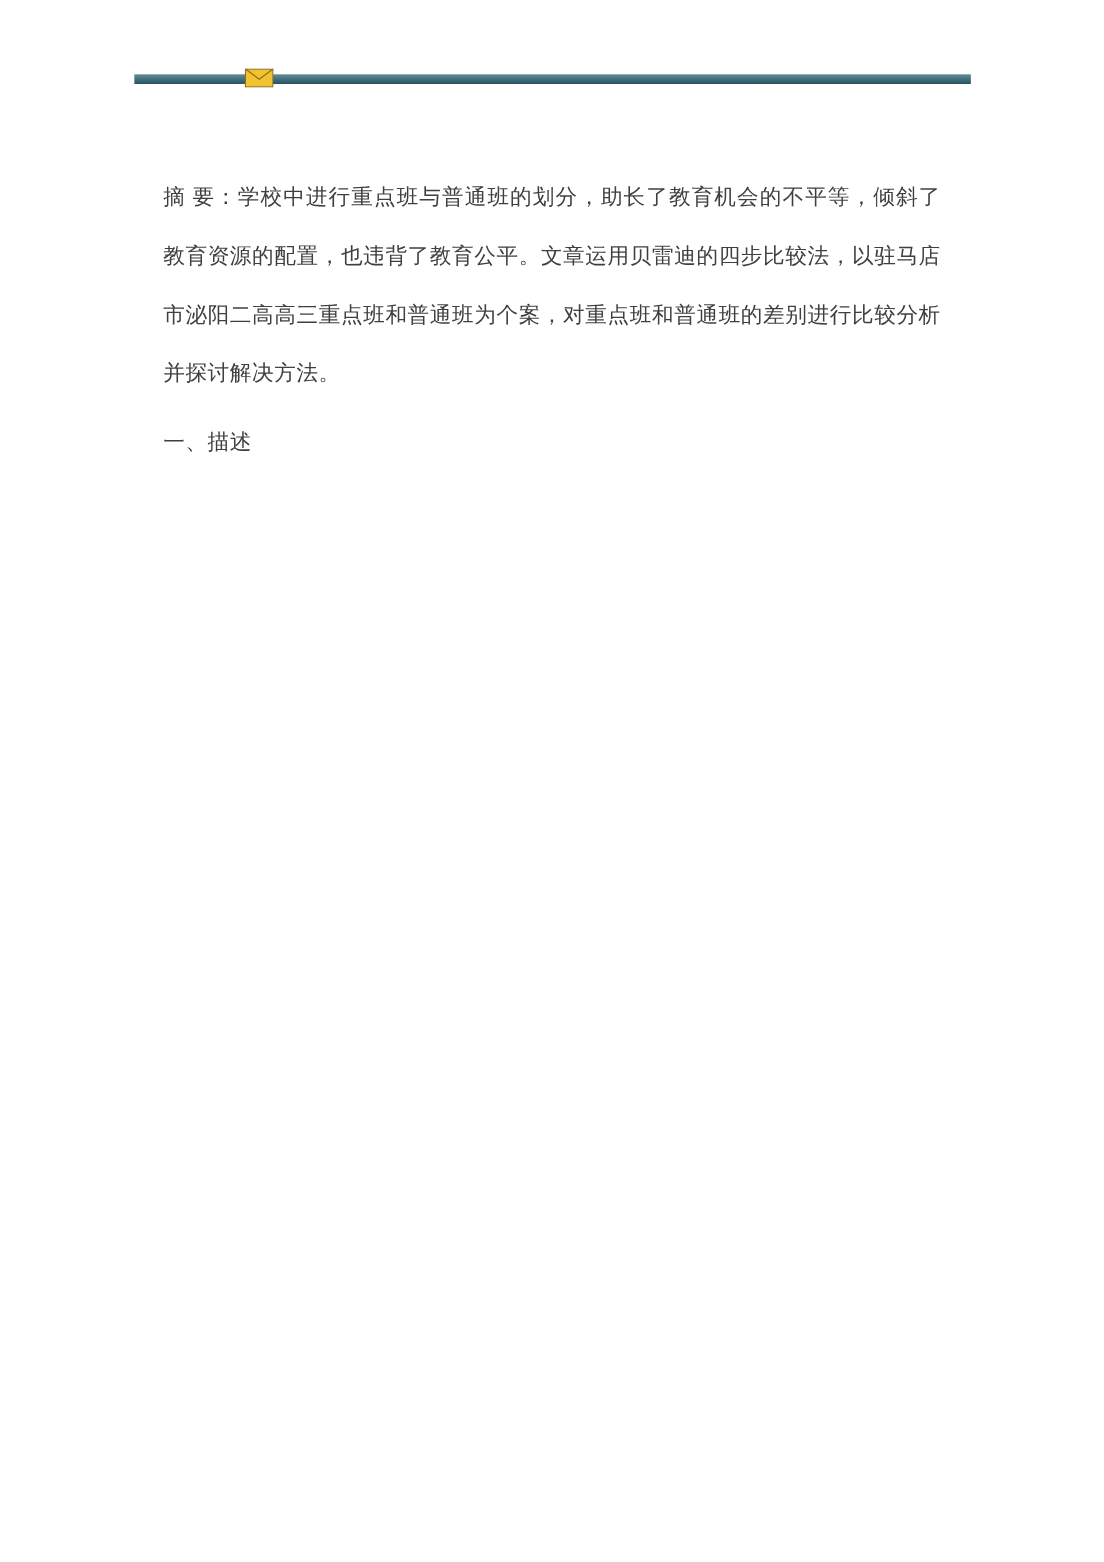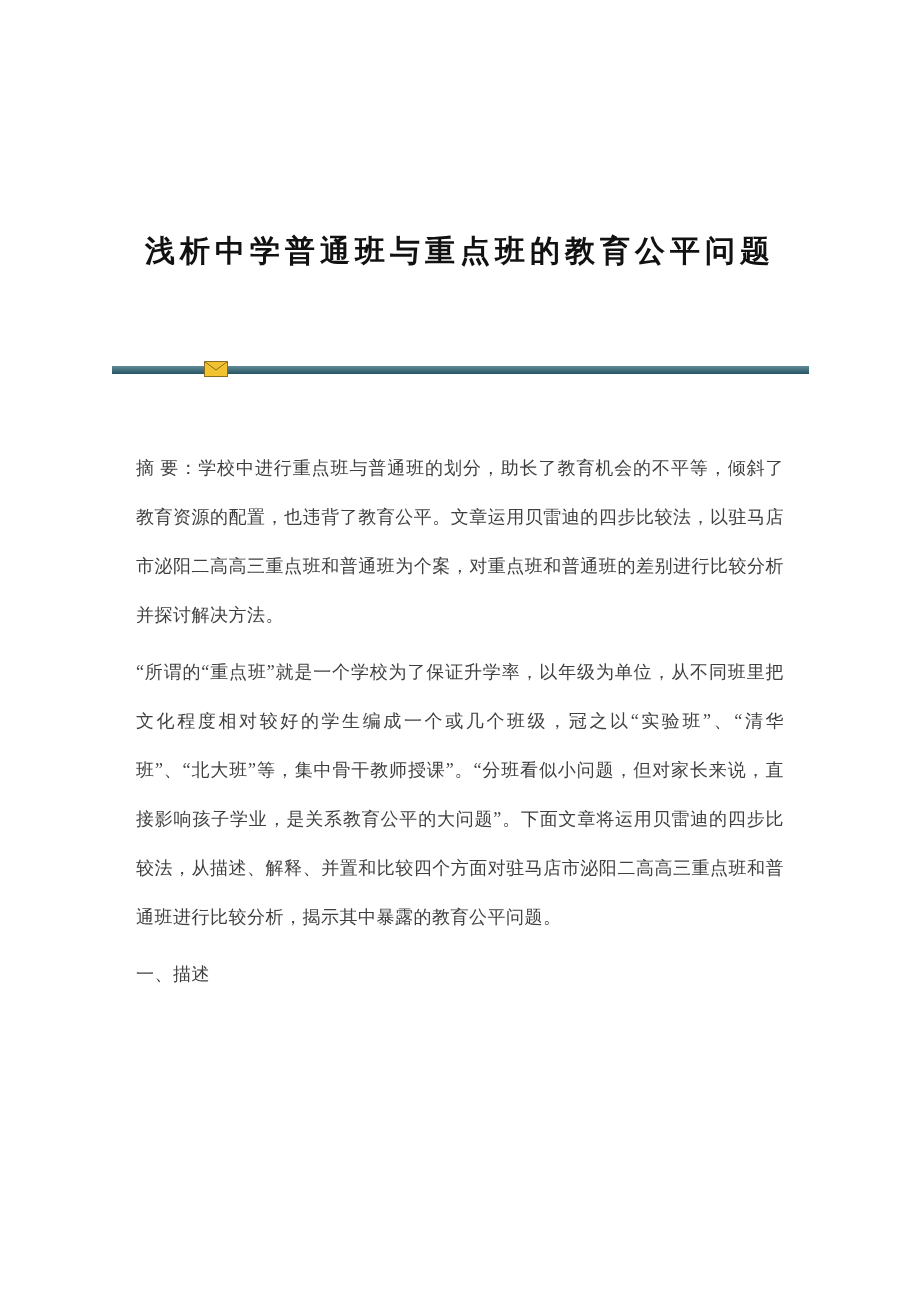--- a/index.html
+++ b/index.html
@@ -62,30 +62,28 @@
   }
   .section-heading{
     text-align:left;
   }
 </style>
 </head>
 <body>
 
 <div class="page">
 
-  <h1 class="doc-title">浅析中学普通班与重点班的教育公平问题</h1>
 
   <div class="divider">
     <span class="envelope">
       <svg width="24" height="16" viewBox="0 0 24 16" xmlns="http://www.w3.org/2000/svg">
         <rect x="0.5" y="0.5" width="23" height="15" fill="var(--envelope-color)" stroke="#8a6d1f" stroke-width="1"></rect>
         <polyline points="0.5,0.5 12,9 23.5,0.5" fill="none" stroke="#8a6d1f" stroke-width="1"></polyline>
       </svg>
     </span>
   </div>
 
   <div class="doc-body">
     <p>摘  要：学校中进行重点班与普通班的划分，助长了教育机会的不平等，倾斜了教育资源的配置，也违背了教育公平。文章运用贝雷迪的四步比较法，以驻马店市泌阳二高高三重点班和普通班为个案，对重点班和普通班的差别进行比较分析并探讨解决方法。</p>
-    <p>“所谓的“重点班”就是一个学校为了保证升学率，以年级为单位，从不同班里把文化程度相对较好的学生编成一个或几个班级，冠之以“实验班”、“清华班”、“北大班”等，集中骨干教师授课”。“分班看似小问题，但对家长来说，直接影响孩子学业，是关系教育公平的大问题”。下面文章将运用贝雷迪的四步比较法，从描述、解释、并置和比较四个方面对驻马店市泌阳二高高三重点班和普通班进行比较分析，揭示其中暴露的教育公平问题。</p>
     <p class="section-heading">一、描述</p>
   </div>
 
 </div>
 
 </body></html>

